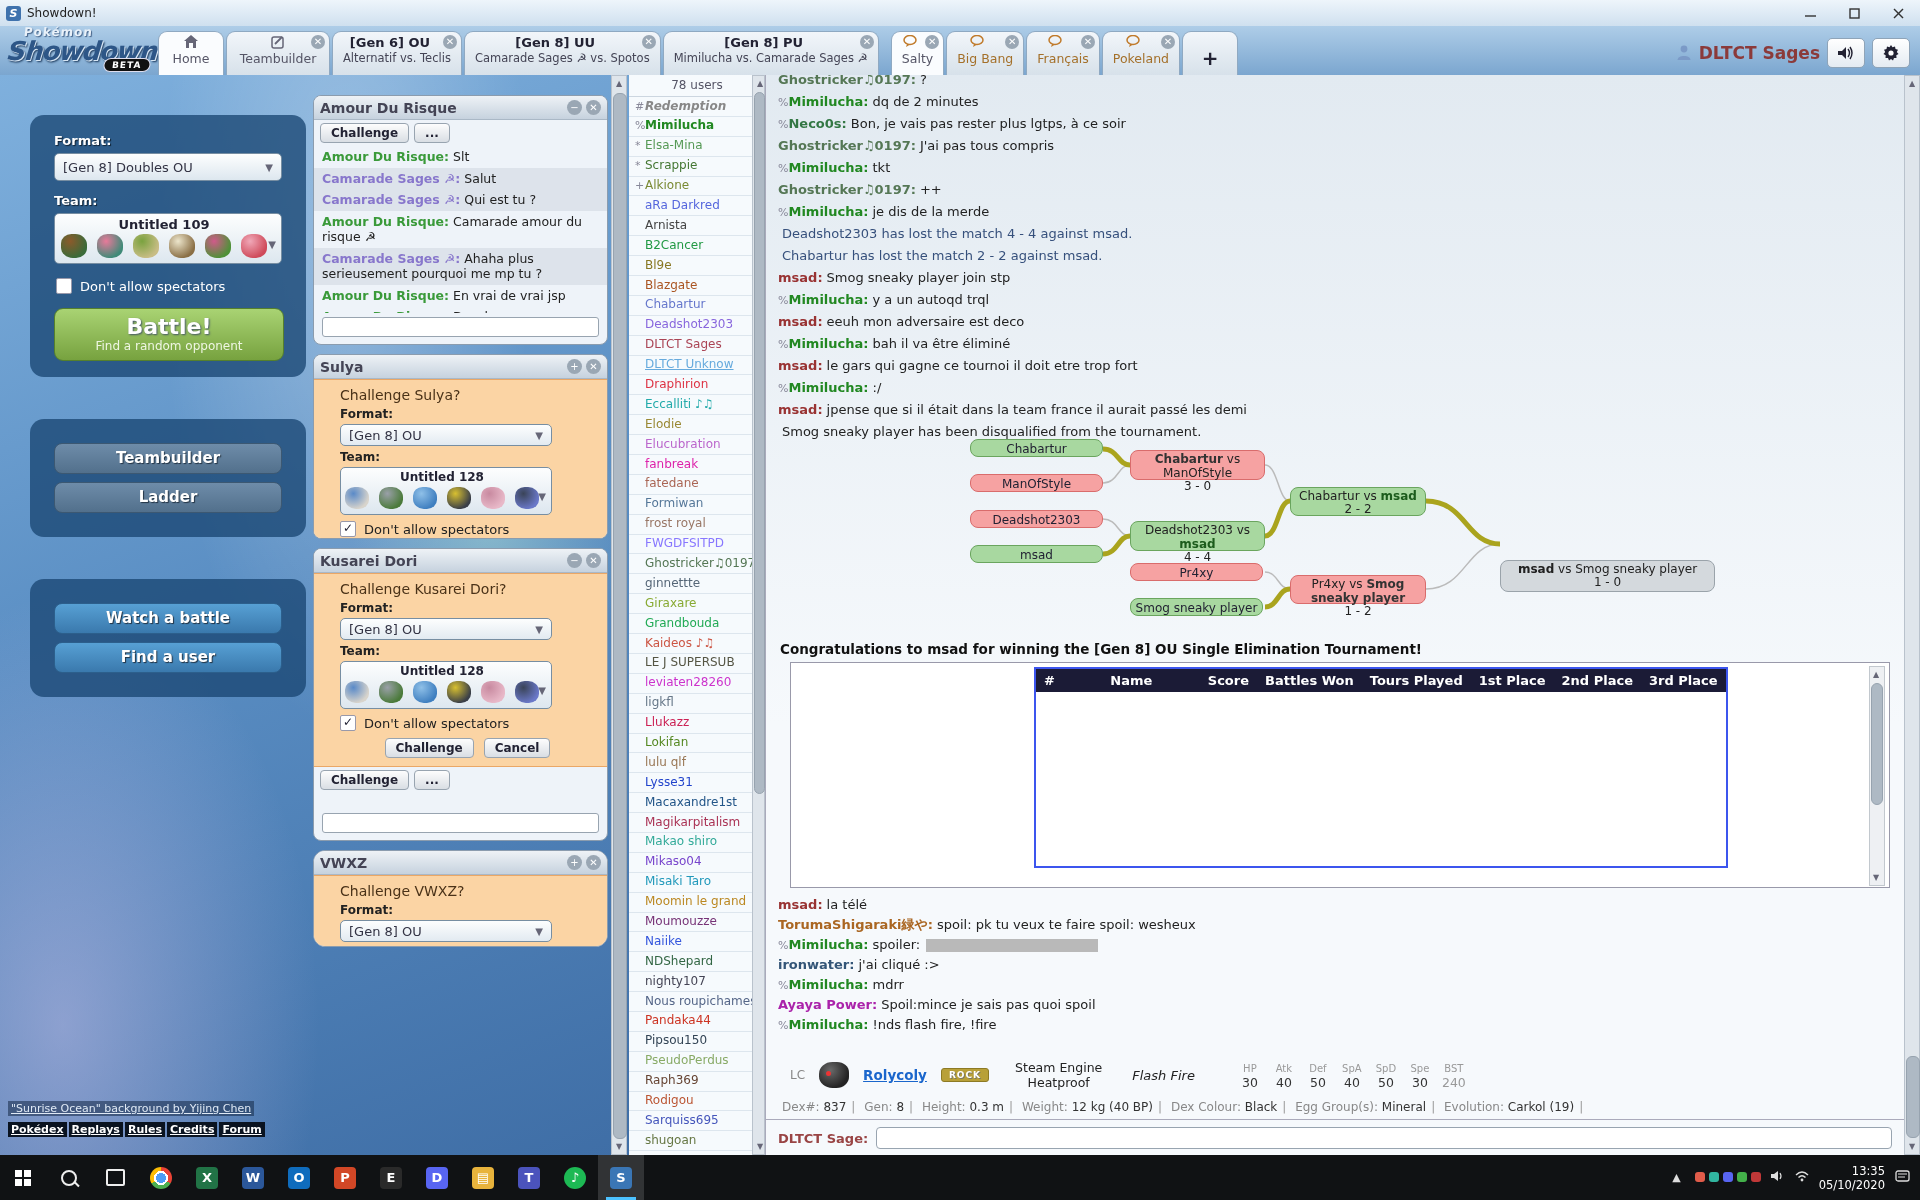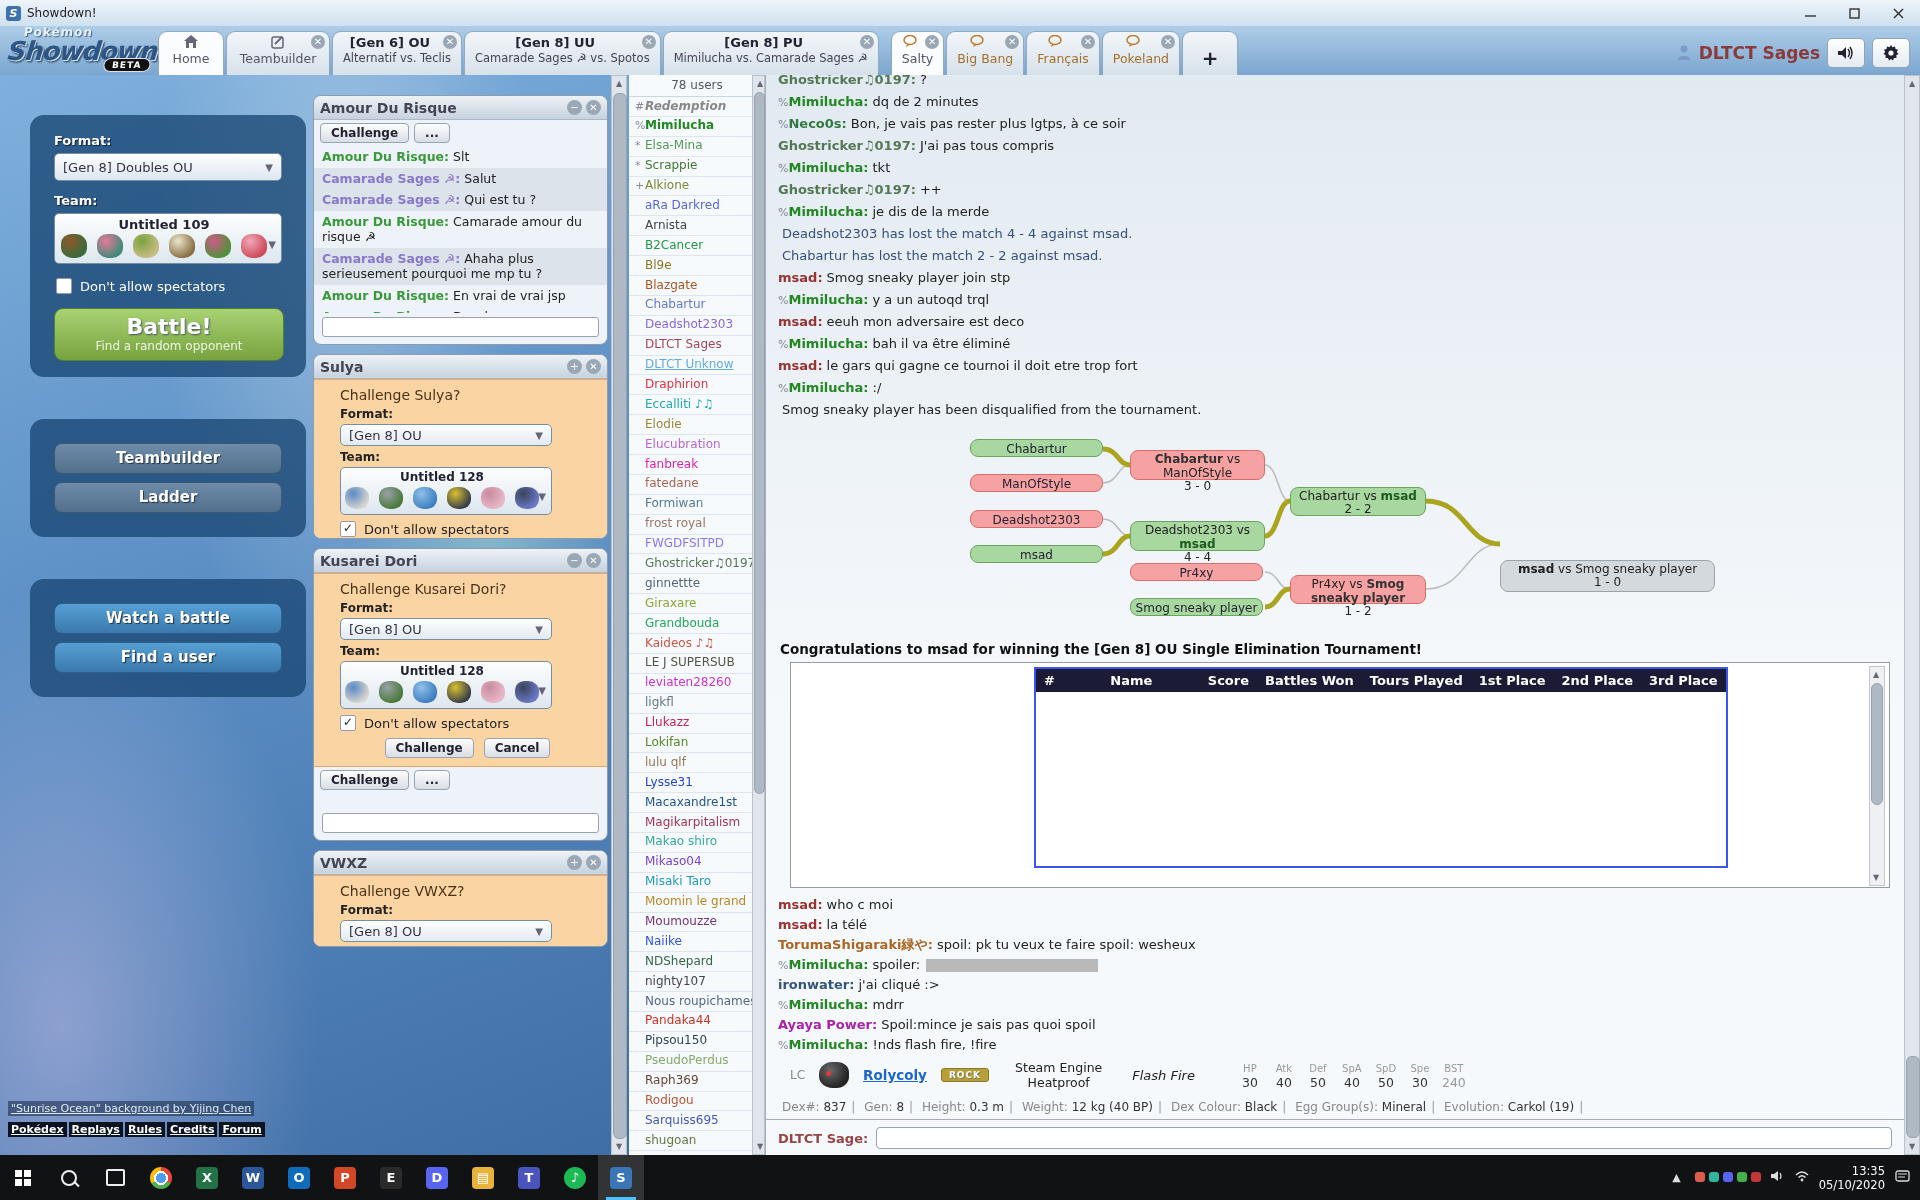--- a/index.html
+++ b/index.html
@@ -512,21 +512,21 @@
 
           <span class="sm-btn">Challenge</span>
               <span class="sm-btn">...</span>
             </div>
           <div class="pm-empty"></div>
           <div class="pm-input-row">
               <div class="pm-input"></div>
             </div>
         </div>
 
-        <div class="pm-panel" style="height:97px;flex:none;">
+        <div class="pm-panel" style="height:97px;flex:none;border-radius:12px;">
           <div class="pm-title">
             <span class="pt-text">VWXZ</span>
             <span class="pt-btns">
                 <span class="pt-btn">+</span>
                 <span class="pt-btn">✕</span>
               </span>
           </div>
           <div class="chal-form" style="flex:1;">
             <div class="chal-head">Challenge VWXZ?</div>
             <div class="chal-label">Format:</div>
@@ -878,20 +878,23 @@
           </div>
 
           <div class="msg chat">
             <span class="rank"></span><b class="mname has-name" style="color: rgb(153, 51, 51);">msad</b><span class="mtext">le gars qui gagne ce tournoi il doit etre trop fort</span>
           </div>
 
           <div class="msg chat">
             <span class="rank">%</span><b class="mname has-name" style="color: rgb(34, 136, 34);">Mimilucha</b><span class="mtext">:/</span>
           </div>
 
+          <div class="msg chat">
+            <span class="rank"></span><b class="mname has-name" style="color: rgb(153, 51, 51);">msad</b><span class="mtext">jpense que si il était dans la team france il aurait passé les demi</span>
+          </div>
 
           <div class="msg system">
             <span class="rank"></span><b class="mname"></b><span class="mtext">Smog sneaky player has been disqualified from the tournament.</span>
           </div>
         </div>
 
       <div id="bracket">
         <svg width="1138" height="1080">
           <path d="M337,374 C352,374 352,390 364,390" fill="none" stroke="#bbb" stroke-width="1.5"></path>
           <path d="M337,408 C352,408 352,390 364,390" fill="none" stroke="#bbb" stroke-width="1.5"></path>
@@ -1066,23 +1069,20 @@
         </table>
         <div class="tb-scroll">
           <span class="vs-arrow" style="top:0;width:12px;">▲</span>
           <div class="vs-thumb" style="top:16px;height:120px;width:10px;"></div>
           <span class="vs-arrow" style="bottom:0;width:12px;">▼</span>
         </div>
       </div>
 
       <div style="position:absolute;left:0;top:820px;width:1138px;">
 
-          <div class="msg chat" style="line-height:15px;padding:2px 12px;">
-            <span class="rank"></span><b class="mname has-name" style="color: rgb(153, 51, 51);">msad</b><span class="mtext">who c moi</span>
-          </div>
 
           <div class="msg chat" style="line-height:15px;padding:2px 12px;">
             <span class="rank"></span><b class="mname has-name" style="color: rgb(153, 51, 51);">msad</b><span class="mtext">la télé</span>
           </div>
 
           <div class="msg chat" style="line-height:15px;padding:2px 12px;">
             <span class="rank"></span><b class="mname has-name" style="color: rgb(170, 102, 34);">TorumaShigaraki緑や</b><span class="mtext">spoil: pk tu veux te faire spoil: wesheux</span>
           </div>
 
           <div class="msg chat" style="line-height:15px;padding:2px 12px;">

